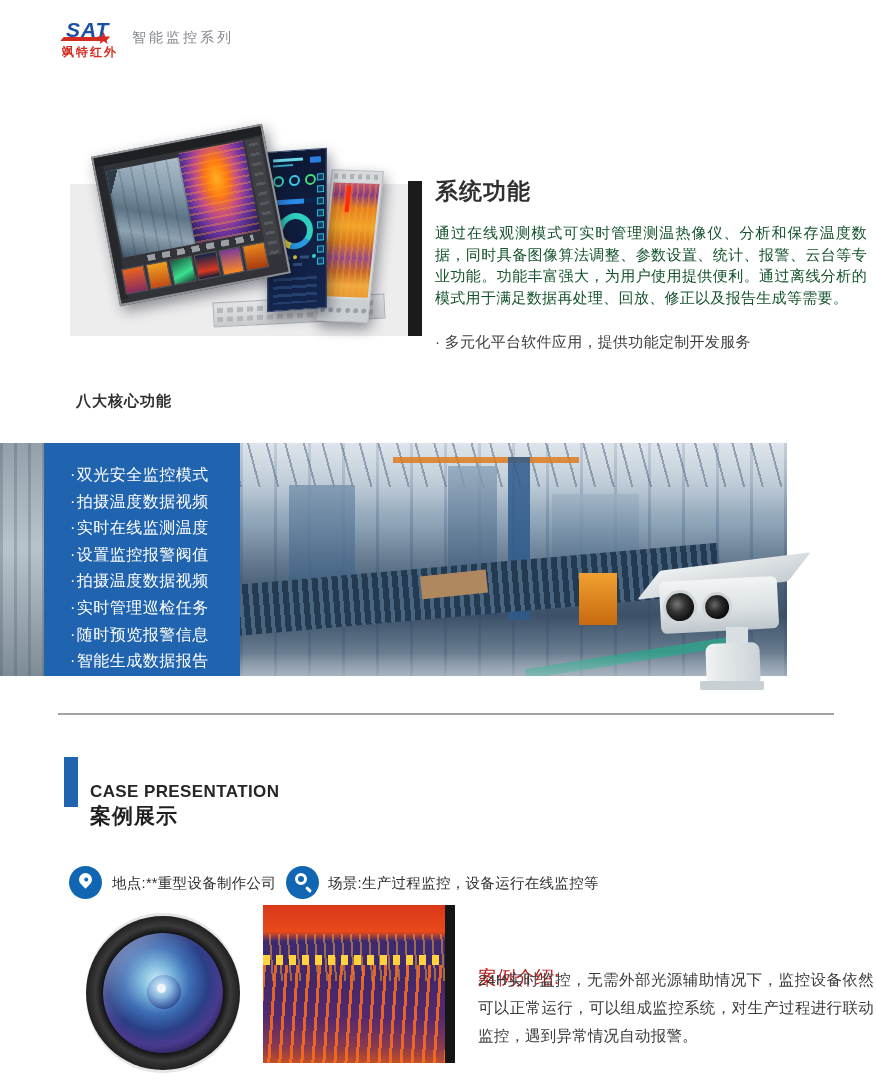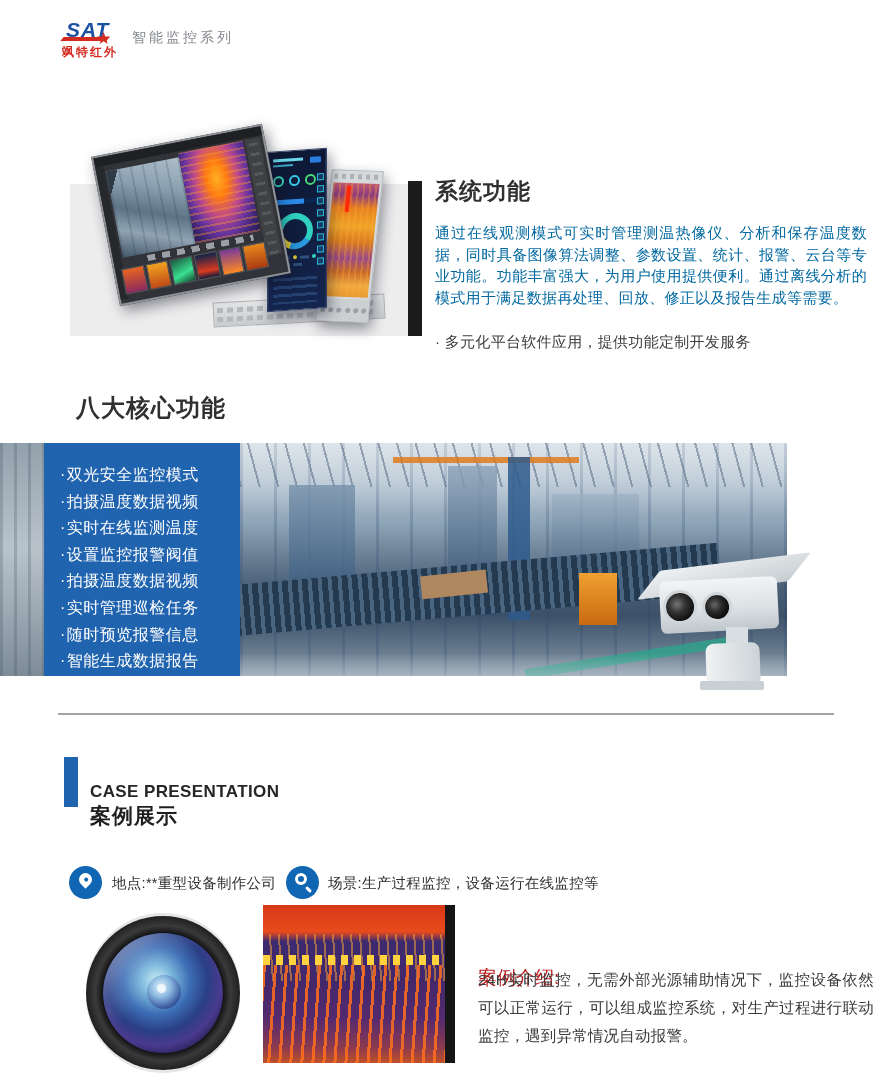--- a/index.html
+++ b/index.html
@@ -75,30 +75,30 @@
   .s3-bottom { position:absolute; left:0; bottom:0; width:100%; height:22px; background:#ccd0d3; display:flex; align-items:center; justify-content:space-around; }
   .knob { width:5px; height:5px; border-radius:50%; background:#9aa0a5; }
 
   .kb-strip { position:absolute; left:213px; top:298px; width:172px; height:25px; transform:rotate(-3deg);
       background:linear-gradient(#e2e4e6,#c9ccce); border:1px solid #aeb2b5; z-index:2;
       background-image:repeating-linear-gradient(90deg,#b4b8bb 0 6px,rgba(0,0,0,0) 6px 10px),repeating-linear-gradient(90deg,#b4b8bb 0 6px,rgba(0,0,0,0) 6px 10px),linear-gradient(#e2e4e6,#c9ccce);
       background-size:94% 5px,94% 5px,100% 100%; background-position:3px 5px,3px 14px,0 0; background-repeat:no-repeat; }
 
   
   .sys-title { position:absolute; left:435px; top:176px; font-size:23px; font-weight:bold; color:#303030; letter-spacing:1px; }
-  .sys-para { position:absolute; left:435px; top:222px; width:432px; font-size:15px; line-height:21.5px; color:#0369a1; letter-spacing:.3px; text-align:justify; }
+  .sys-para { position:absolute; left:435px; top:222px; width:432px; font-size:15px; line-height:21.5px; color:#14532d; letter-spacing:.3px; text-align:justify; }
   .sys-bullet { position:absolute; left:435px; top:333px; width:432px; font-size:15px; color:#3d3d3d; letter-spacing:.3px; }
 
   
-  .core-title { position:absolute; left:76px; top:392px; font-size:24px; font-weight:bold; color:#303030; letter-spacing:1px;text-align:center; }
+  .core-title { position:absolute; left:76px; top:392px; font-size:15px; font-weight:bold; color:#303030; letter-spacing:1px;text-align:center; }
   .band { position:absolute; left:0; top:443px; width:876px; height:233px; }
   .band-left { position:absolute; left:0; top:0; width:44px; height:233px;
       background:repeating-linear-gradient(90deg,rgba(60,80,100,.25) 0 3px,rgba(0,0,0,0) 3px 14px),
                  linear-gradient(180deg,#93a0ab,#b9c3cc 45%,#7e8c98 100%); }
-  .band-blue { position:absolute; left:44px; top:0; width:196px; height:233px; background:#2063ae; padding:19px 0 0 16px; }
+  .band-blue { position:absolute; left:44px; top:0; width:196px; height:233px; background:#2063ae; padding:19px 0 0 26px; }
   .core-item { color:#fff; font-size:16px; line-height:26.6px; letter-spacing:.5px; white-space:nowrap; }
   .core-item .dot { margin-right:1px; }
 
   .band-photo { position:absolute; left:240px; top:0; width:547px; height:233px; overflow:hidden;
       background:linear-gradient(180deg,rgba(255,255,255,.30),rgba(255,255,255,0) 30%),
                  repeating-linear-gradient(90deg,rgba(40,70,110,.22) 0 3px,rgba(0,0,0,0) 3px 34px),
                  linear-gradient(180deg,#cfd9e2 0%,#b5c4d2 18%,#8fa5b8 34%,#6c8196 48%,#4a6077 62%,#3c5168 74%,#5d7186 86%,#8c9cab 100%); }
   .fp-beams { position:absolute; left:0; top:0; width:100%; height:44px;
       background:repeating-linear-gradient(75deg,rgba(90,110,135,.55) 0 2px,rgba(0,0,0,0) 2px 18px); }
   .fp-machine1 { position:absolute; left:9%; top:18%; width:12%; height:52%; background:linear-gradient(180deg,#7792ab,#33557a); opacity:.8; }

